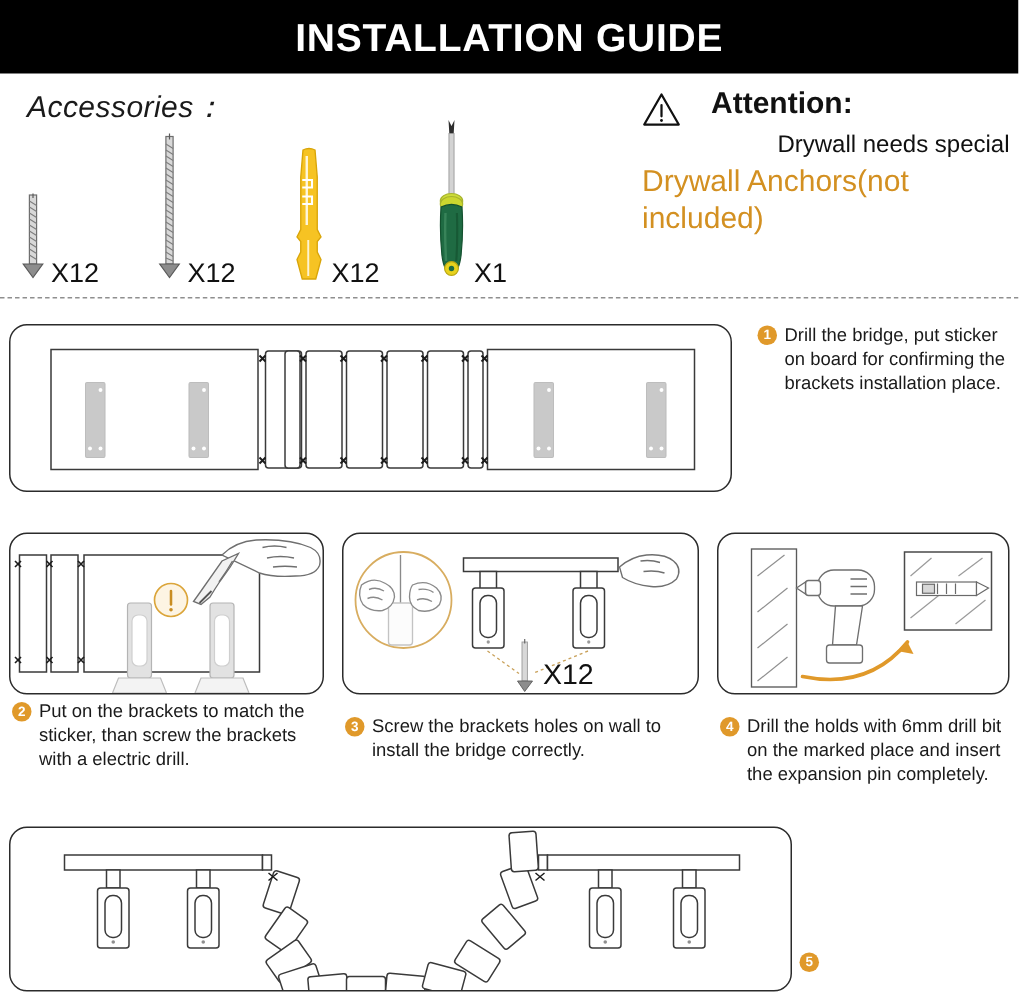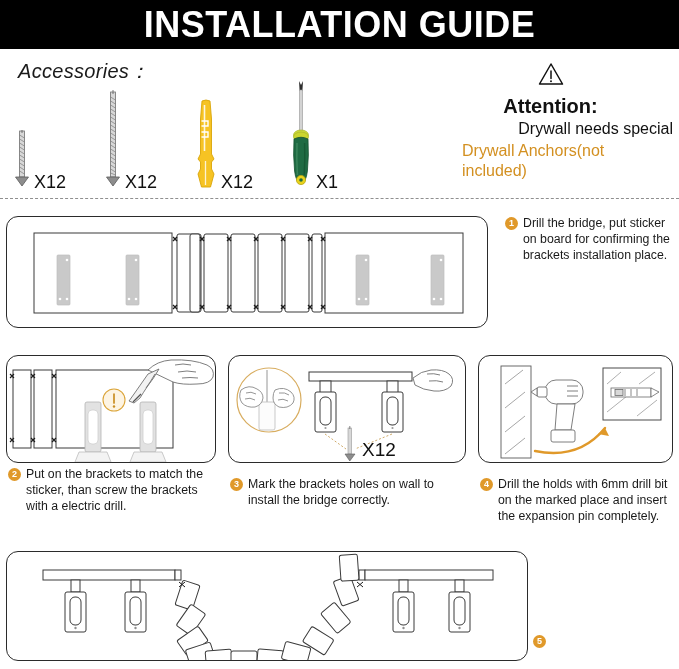--- a/index.html
+++ b/index.html
@@ -14,21 +14,21 @@
   .page{position:relative;width:679px;height:669px;}
 
   
   .header{
     position:absolute;left:0;top:0;width:679px;height:49px;
     background:#000000;
     display:flex;align-items:center;justify-content:center;
   }
   .header-title{
     color:#ffffff;
-    font-size:36px;
+    font-size:26px;
     font-weight:bold;
     letter-spacing:0.5px;
     line-height:1;
     font-family:"Liberation Sans","DejaVu Sans",sans-serif;
   }
 
   
   .acc-title{
     position:absolute;left:18px;top:58px;
     font-size:20px;font-weight:normal;color:#1a1a1a;
@@ -49,25 +49,25 @@
   }
   .acc-1{left:4px;}
   .acc-2{left:95px;}
   .acc-3{left:185px;}
   .acc-4{left:280px;}
 
   
   .attention{
     position:absolute;left:428px;top:58px;width:245px;
   }
-  .att-head{display:flex;align-items:center;gap:8px;flex-direction:column;}
+  .att-head{display:flex;align-items:flex-start;gap:20px;}
   .warn-tri{width:26px;height:24px;flex:0 0 26px;margin-top:3px;}
   .att-title{font-size:20px;font-weight:bold;color:#111;line-height:1.1;}
   .att-l1{font-size:16px;color:#111;margin-left:34px;margin-top:2px;line-height:1.25;text-align:right;}
-  .att-l2{font-size:16px;color:#d39021;margin-left:34px;margin-top:2px;line-height:1.25;}
+  .att-l2{font-size:20px;color:#d39021;margin-top:2px;line-height:1.25;}
 
   
   .divider{
     position:absolute;left:0;top:198px;width:679px;height:0;
     border-top:1px dashed #8f8f8f;
   }
 
   
   .panel{
     position:absolute;
@@ -474,21 +474,21 @@
     <div class="step-text">Drill the bridge, put sticker on board for confirming the brackets installation place.</div>
   </div>
 
   <div class="step" id="step2">
     <div class="badge">2</div>
     <div class="step-text">Put on the brackets to match the sticker, than screw the brackets with a electric drill.</div>
   </div>
 
   <div class="step" id="step3">
     <div class="badge">3</div>
-    <div class="step-text">Mark the brackets holes on wall to install the bridge correctly.</div>
+    <div class="step-text">Screw the brackets holes on wall to install the bridge correctly.</div>
   </div>
 
   <div class="step" id="step4">
     <div class="badge">4</div>
     <div class="step-text">Drill the holds with 6mm drill bit on the marked place and insert the expansion pin completely.</div>
   </div>
 
   <div class="step" id="step5">
     <div class="badge">5</div>
   </div>

